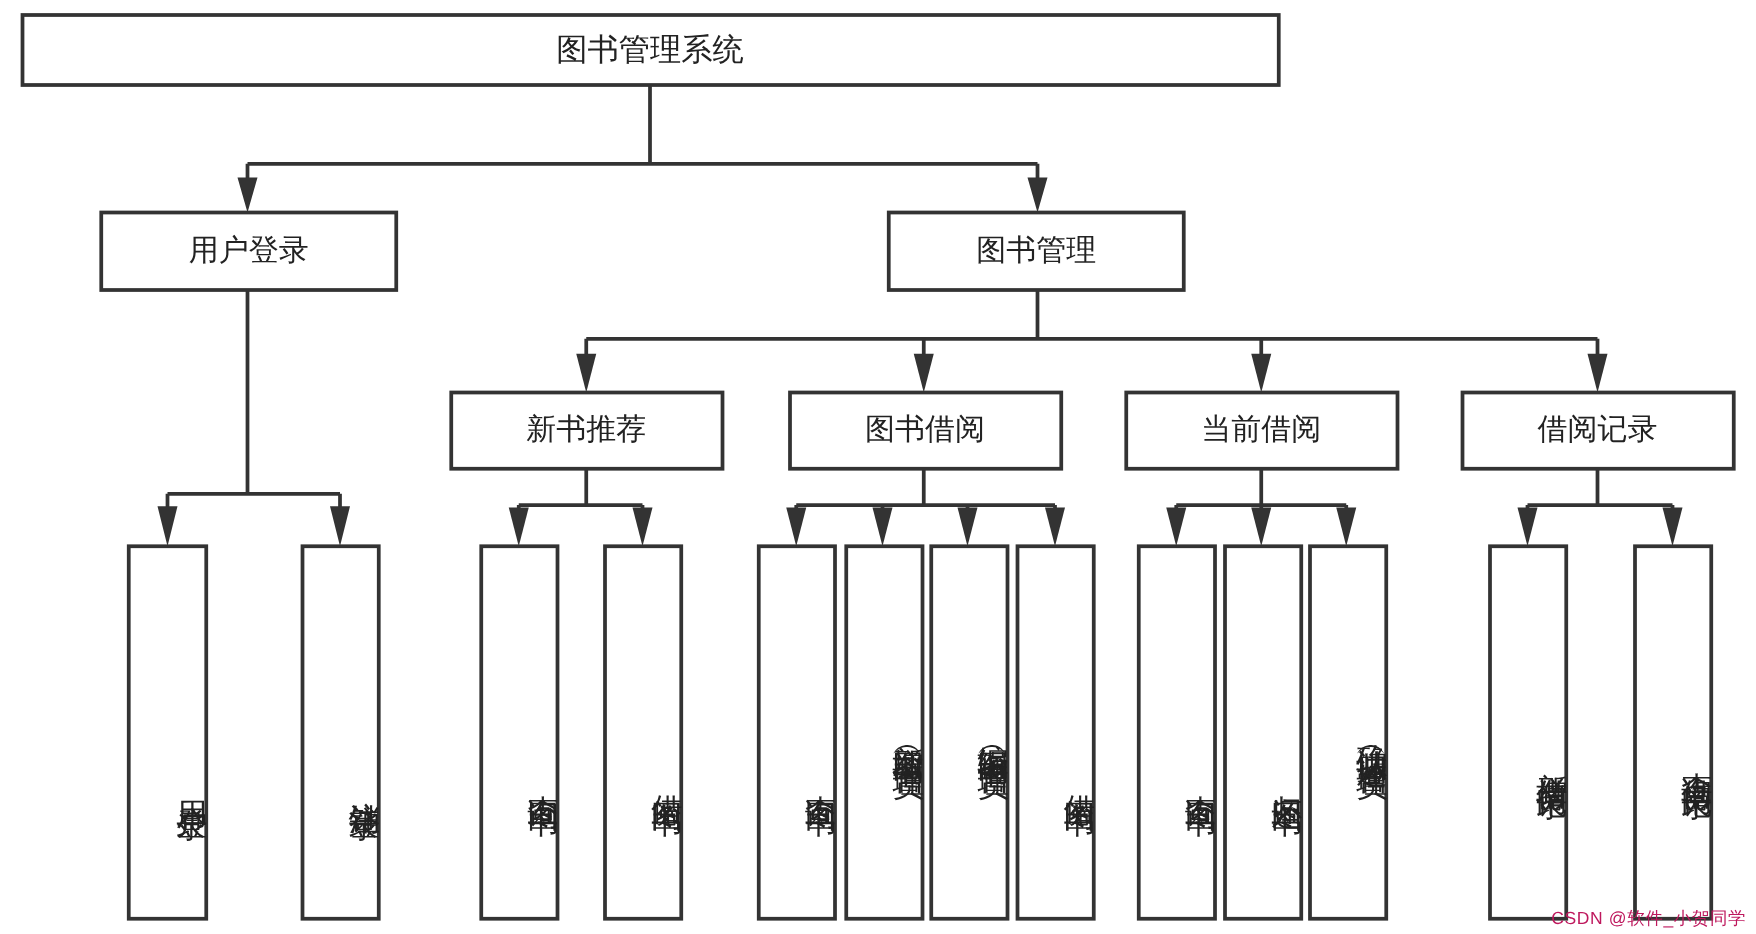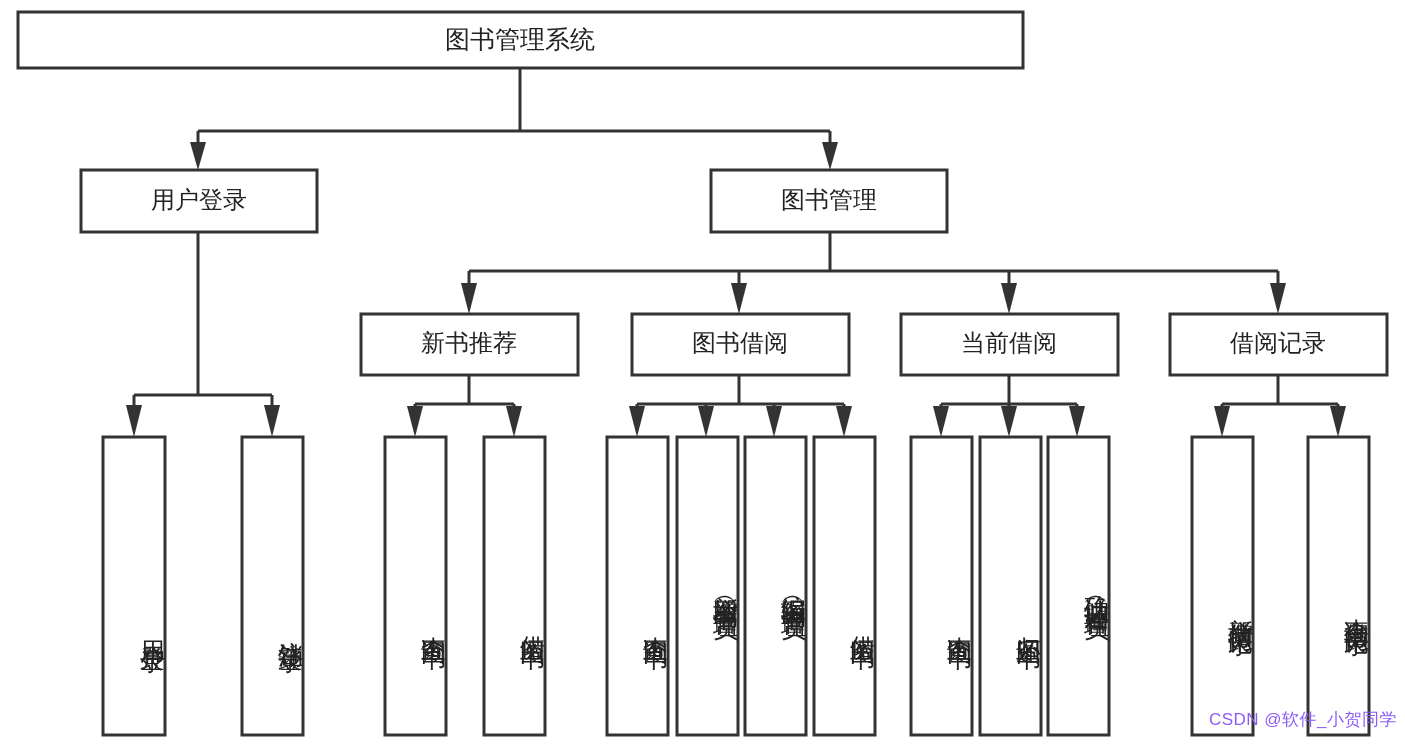--- a/index.html
+++ b/index.html
@@ -63,24 +63,24 @@
     letter-spacing: 3px;
     white-space: nowrap;
     display: flex;
     align-items: flex-start;
     justify-content: center;
     pointer-events: none;
   }
   .watermark {
     position: absolute;
     right: 8px;
-    bottom: 16px;
-    font-family: "Liberation Sans", "DejaVu Sans", sans-serif;
-    font-size: 17px;
-    color: #8b5cf6;
+    bottom: 3px;
+    font-family: "Liberation Sans", "DejaVu Sans", sans-serif;
+    font-size: 14px;
+    color: #be185d;
     letter-spacing: 0.5px;
     white-space: nowrap;
   }
 </style>
 </head>
 <body>
 
 <div id="diagram-root">
 
   <svg class="flow" viewBox="0 0 1405 747" xmlns="http://www.w3.org/2000/svg">

